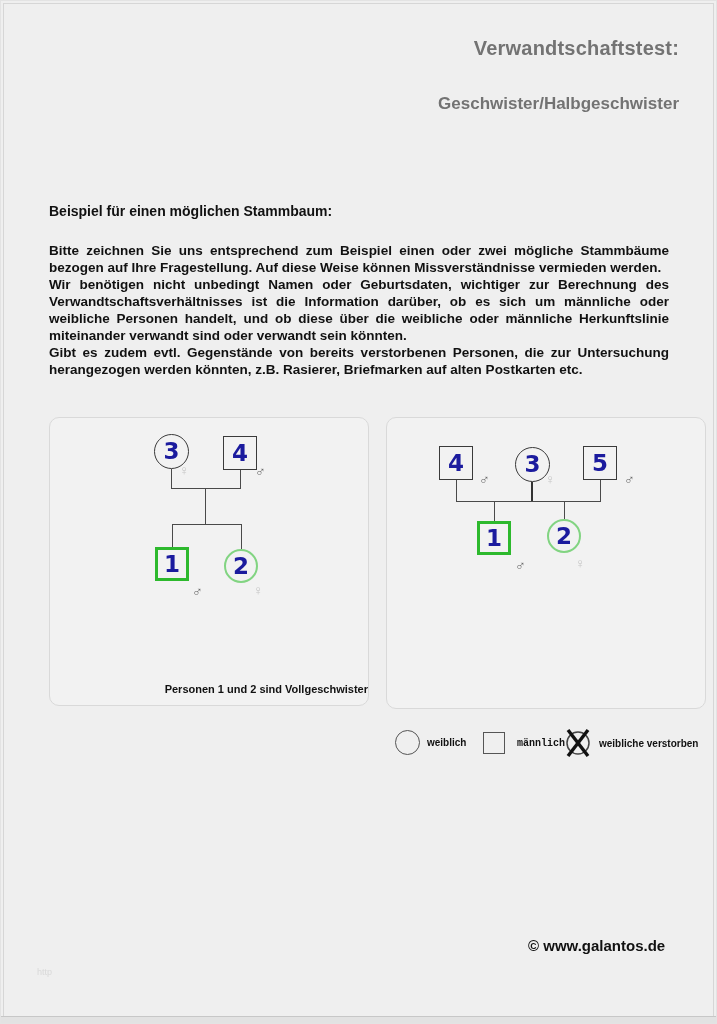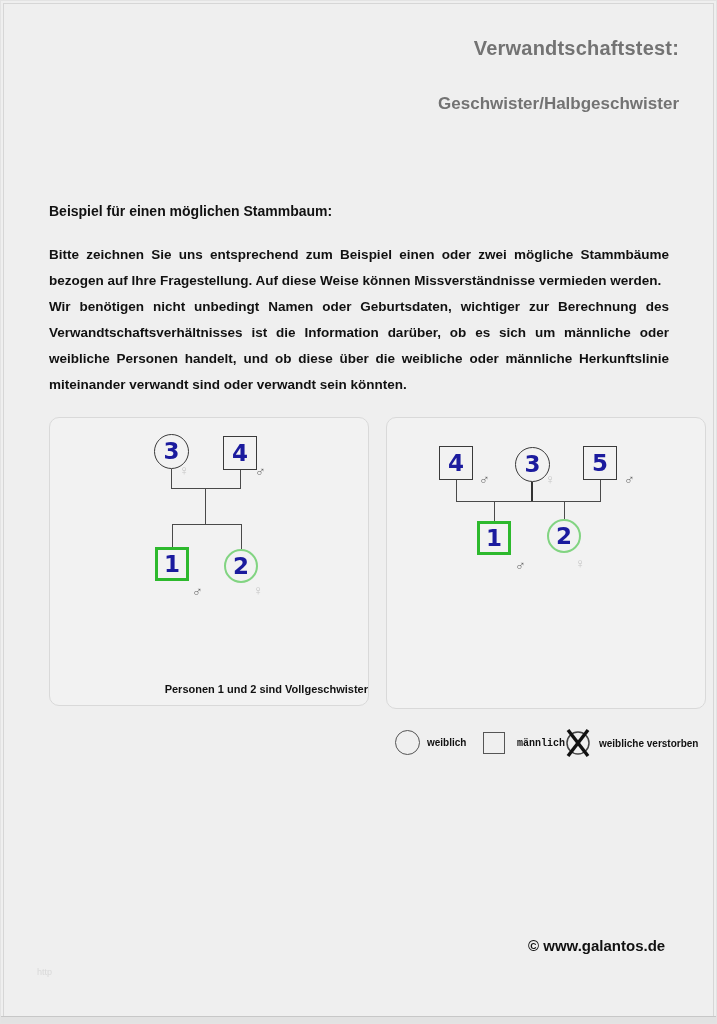--- a/index.html
+++ b/index.html
@@ -21,21 +21,21 @@
   .titles { position:absolute; top:36px; left:368px; width:310px; text-align:right; color:#737373; }
   .titles h1 { font-size:20px; font-weight:bold; letter-spacing:.2px; margin-bottom:34px; }
   .titles h2 { font-size:17px; font-weight:bold; }
 
   .intro-heading {
     position:absolute; top:202px; left:48px; width:620px;
     font-size:14px; font-weight:bold; color:#111;
   }
   .paragraphs {
     position:absolute; top:241px; left:48px; width:620px;
-    font-size:13.5px; line-height:26px; font-weight:bold; color:#111;
+    font-size:13.5px; line-height:17px; font-weight:bold; color:#111;
     text-align:justify;
   }
   .paragraphs p { margin:0; }
 
   
   .card {
     position:absolute; top:416px; width:320px;
     background:#f2f2f2; border:1px solid #d9d9d9; border-radius:10px;
   }
   .card-left  { left:48px;  height:289px; }
@@ -125,20 +125,21 @@
   <header class="titles">
     <h1>Verwandtschaftstest:</h1>
     <h2>Geschwister/Halbgeschwister</h2>
   </header>
 
   <div class="intro-heading">Beispiel für einen möglichen Stammbaum:</div>
 
   <div class="paragraphs">
     <p>Bitte zeichnen Sie uns entsprechend zum Beispiel einen oder zwei mögliche Stammbäume bezogen auf Ihre Fragestellung. Auf diese Weise können Missverständnisse vermieden werden.</p>
     <p>Wir benötigen nicht unbedingt Namen oder Geburtsdaten, wichtiger zur Berechnung des Verwandtschaftsverhältnisses ist die Information darüber, ob es sich um männliche oder weibliche Personen handelt, und ob diese über die weibliche oder männliche Herkunftslinie miteinander verwandt sind oder verwandt sein könnten.</p>
+    <p>Gibt es zudem evtl. Gegenstände von bereits verstorbenen Personen, die zur Untersuchung herangezogen werden könnten, z.B. Rasierer, Briefmarken auf alten Postkarten etc.</p>
   </div>
 
   <section class="card card-left">
     <div class="pnode circle d1-c3">
       <span class="num">3</span>
     </div>
     <div class="pnode d1-s4">
       <span class="num">4</span>
     </div>
     <span class="sym f d1-sym3">♀</span>

